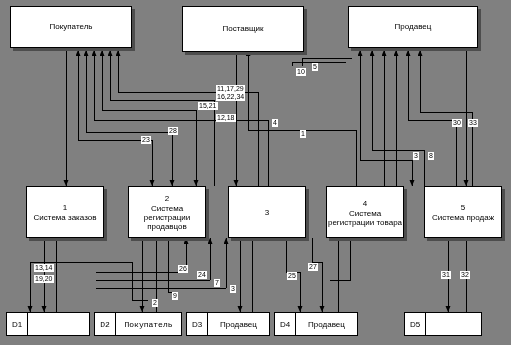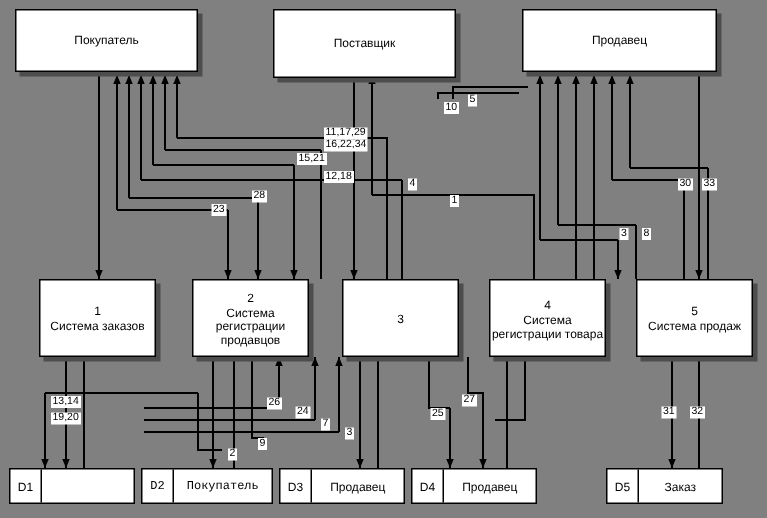--- a/index.html
+++ b/index.html
@@ -205,21 +205,20 @@
 <div class="store" style="left:186px;top:312px;width:84px;height:24px;">
   <div class="id">D3</div>
   <div class="nm">Продавец</div>
 </div>
 <div class="store" style="left:274px;top:312px;width:84px;height:24px;">
   <div class="id">D4</div>
   <div class="nm">Продавец</div>
 </div>
 <div class="store" style="left:404px;top:312px;width:78px;height:24px;">
   <div class="id">D5</div>
-  <div class="nm">Заказ</div>
 </div>
 
 <div id="flow-labels">
     <div class="lbl" style="left: 296px; top: 68px;">10</div>
     <div class="lbl" style="left: 312px; top: 63px;">5</div>
     <div class="lbl" style="left: 216px; top: 85px;">11,17,29</div>
     <div class="lbl" style="left: 216px; top: 93px;">16,22,34</div>
     <div class="lbl" style="left: 198px; top: 102px;">15,21</div>
     <div class="lbl" style="left: 216px; top: 114px;">12,18</div>
     <div class="lbl" style="left: 272px; top: 119px;">4</div>

